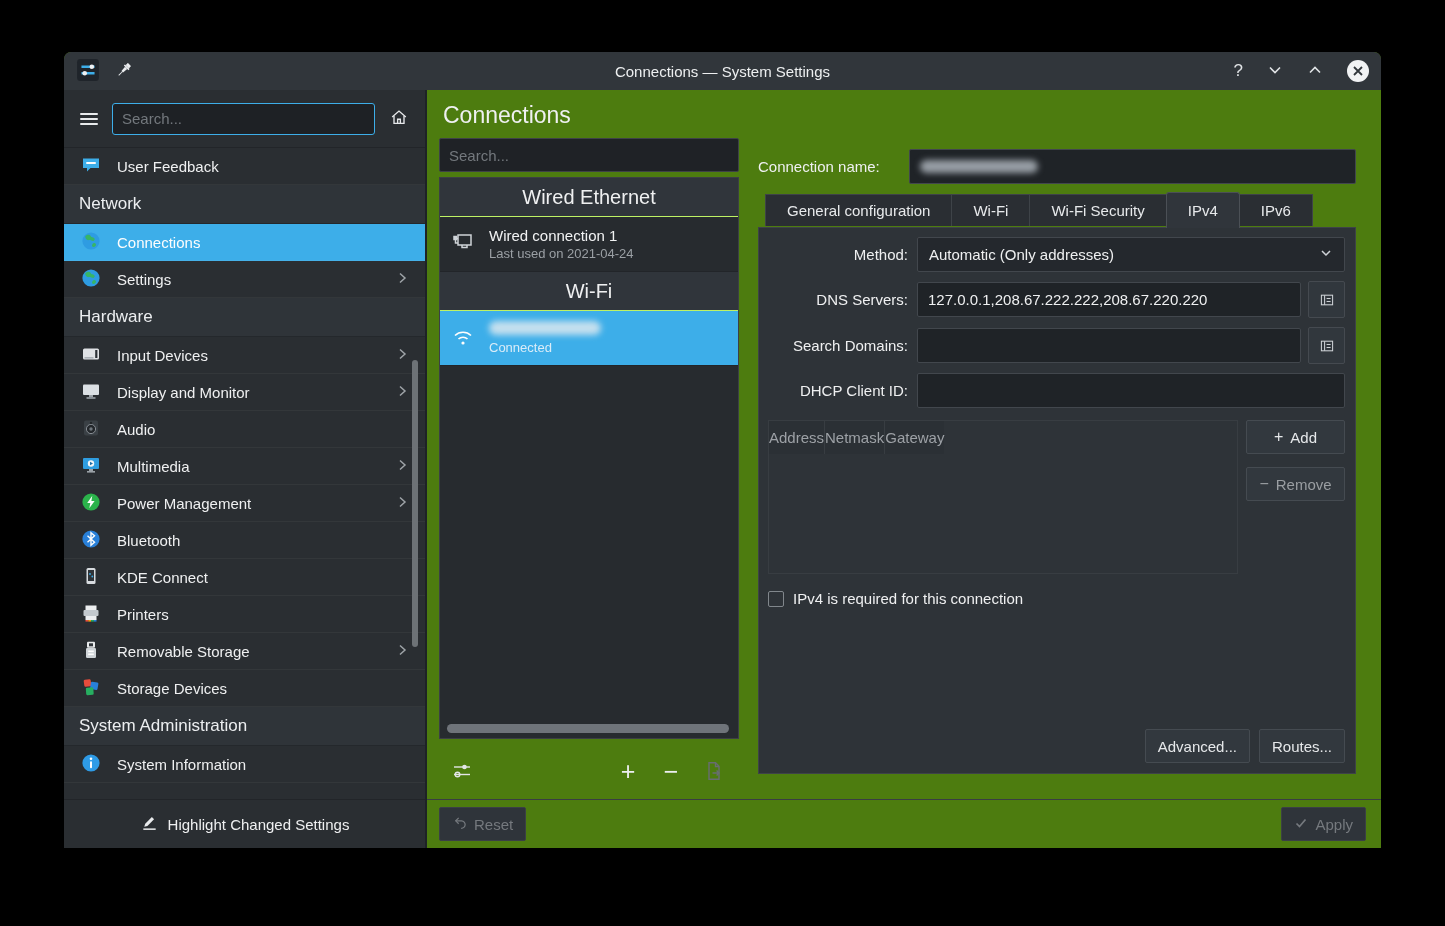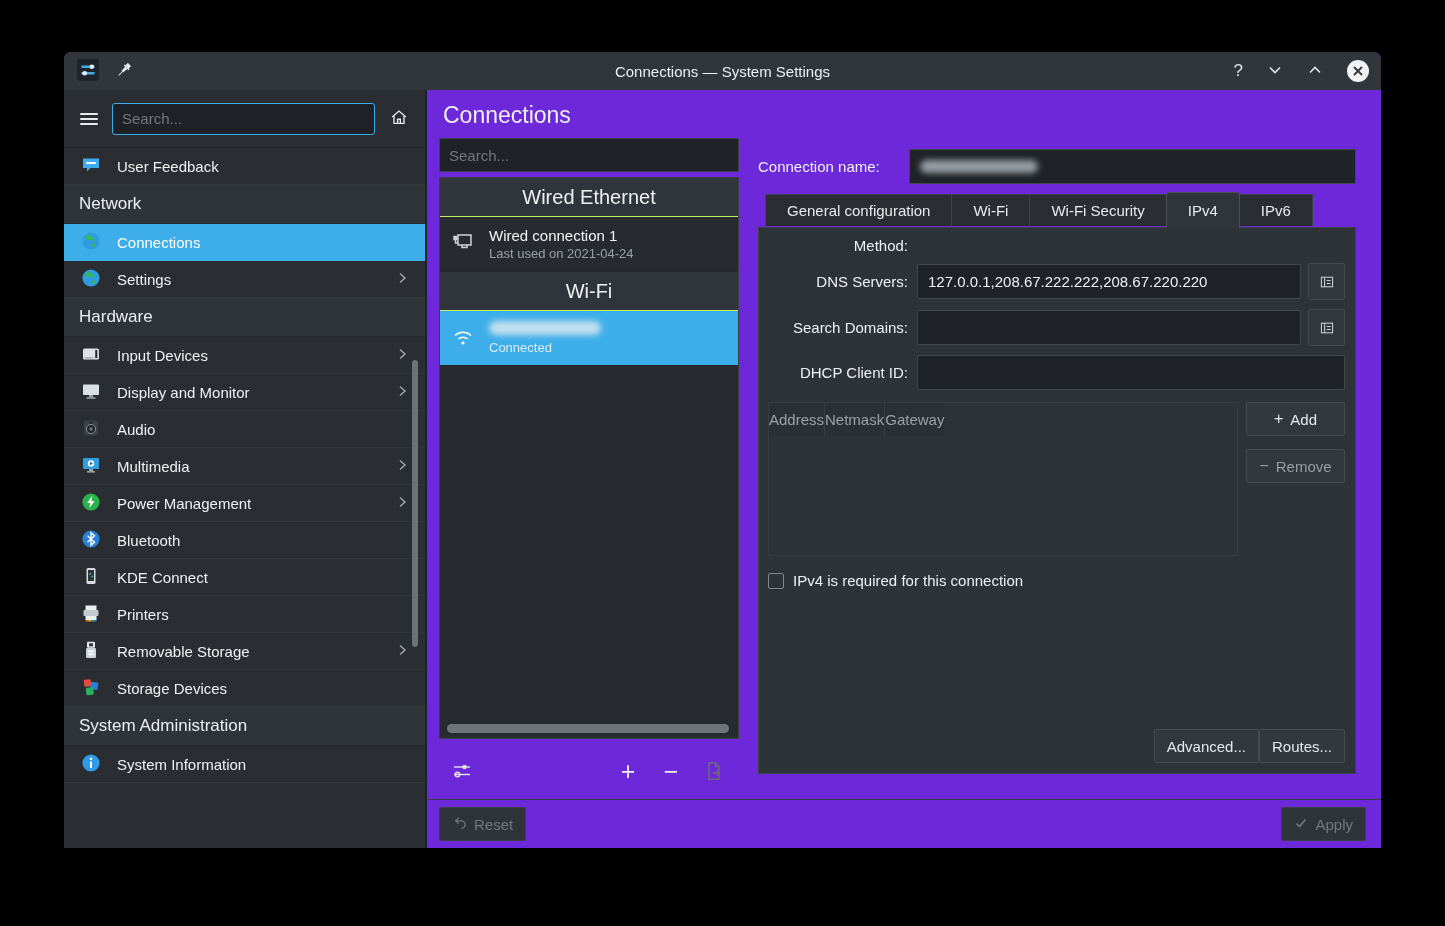--- a/index.html
+++ b/index.html
@@ -1,17 +1,17 @@
 <!DOCTYPE html>
 <html><head>
 <meta charset="utf-8">
 <style>
   html,body{margin:0;padding:0}
   body{width:1445px;height:926px;background:#000;font-family:"Liberation Sans","DejaVu Sans",sans-serif;color:#eff0f1;position:relative;overflow:hidden;font-size:15px}
-  .window{position:absolute;left:64px;top:52px;width:1317px;height:796px;background:#6d28d9;border-radius:7px 7px 0 0;display:flex;flex-direction:column;overflow:hidden}
+  .window{position:absolute;left:64px;top:52px;width:1317px;height:796px;background:#4d7c0f;border-radius:7px 7px 0 0;display:flex;flex-direction:column;overflow:hidden}
   
   .titlebar{height:38px;flex:0 0 auto;background:#31363b;display:flex;align-items:center;padding:0 12px;position:relative}
   .tb-left{display:flex;align-items:center;gap:14px;z-index:2}
   .tb-title{position:absolute;left:0;right:0;text-align:center;font-size:15px;color:#edeff0}
   .tb-right{margin-left:auto;display:flex;align-items:center;gap:24px;z-index:2}
   .tb-help{font-size:17px;color:#dfe2e4;cursor:default}
   .close-btn{width:22px;height:22px;border-radius:50%;background:#f1f2f3;display:flex;align-items:center;justify-content:center}
   
   .main{flex:1;display:flex;min-height:0}
   .sidebar{width:361px;flex:0 0 auto;background:#2a2e32;display:flex;flex-direction:column;border-right:2px solid #1e2226}
@@ -73,21 +73,21 @@
   .th:last-child{border-right:none}
   .th-address{flex:1.05}.th-netmask{flex:1}.th-gateway{flex:1.85}
   .tbody{height:152px;background:#212529}
   .tbl-btns{width:99px;flex:0 0 auto;margin-left:8px;display:flex;flex-direction:column;gap:13px}
   .btn{height:34px;background:#32383e;border:1px solid #454b51;border-radius:2px;display:flex;align-items:center;justify-content:center;gap:7px;font-size:15px;color:#e6e8ea;padding:0 12px;box-sizing:border-box}
   .btn .glyph{font-size:16px;line-height:16px}
   .btn.dim{color:#9a9ea2}
   .btn.disabled{background:#2f343a;border-color:#3b4046;color:#75797e}
   .check-row{display:flex;align-items:center;gap:9px;margin-top:16px;flex:0 0 auto}
   .checkbox{width:16px;height:16px;flex:0 0 auto;border:1px solid #81878c;border-radius:2px;background:transparent;box-sizing:border-box}
-  .panel-bottom{margin-top:auto;display:flex;justify-content:flex-end;gap:0;flex:0 0 auto}
+  .panel-bottom{margin-top:auto;display:flex;justify-content:flex-end;gap:9px;flex:0 0 auto}
   .page-footer{height:48px;flex:0 0 auto;border-top:1px solid #3a3e43;display:flex;align-items:center;padding:0 15px 0 12px}
   .page-footer .apply{margin-left:auto}
 </style>
 </head>
 <body>
 
 <div class="window">
 
   <div class="titlebar">
     <div class="tb-left">
@@ -294,20 +294,27 @@
           <span><svg width="22" height="22" viewBox="0 0 22 22">
                 <circle cx="11" cy="11" r="8.6" fill="#2e9be6"></circle>
                 <circle cx="11" cy="6.8" r="1.3" fill="#fdfdfd"></circle>
                 <rect x="10" y="9.2" width="2" height="7" rx="1" fill="#fdfdfd"></rect>
               </svg></span>
           <span>System Information</span>
         </div>
         <div class="side-scrollbar"></div>
       </div>
 
+      <div class="side-footer">
+        <span><svg width="19" height="19" viewBox="0 0 20 20">
+              <path d="M4.5 14.5l1-3.2 7-7 2.3 2.3-7 7-3.3.9z" fill="#e8eaec"></path>
+              <path d="M3.5 17h13" stroke="#e8eaec" stroke-width="1.6"></path>
+            </svg></span>
+        <span>Highlight Changed Settings</span>
+      </div>
     </div>
 
     <div class="page">
       <div class="page-h1">Connections</div>
 
       <div class="page-content">
 
         <div class="list-panel">
           <input class="search-list" placeholder="Search..." style="">
           <div class="list-frame">
@@ -377,20 +384,26 @@
             <div class="tab">General configuration</div>
             <div class="tab">Wi-Fi</div>
             <div class="tab">Wi-Fi Security</div>
             <div class="tab active">IPv4</div>
             <div class="tab">IPv6</div>
           </div>
 
           <div class="panel">
             <div class="form-row">
               <span class="form-label">Method:</span>
+              <div class="combo">
+                <span>Automatic (Only addresses)</span>
+                <span class="chev"><svg width="14" height="14" viewBox="0 0 14 14" fill="none" stroke="#cfd3d7" stroke-width="1.5">
+                      <path d="M3 5l4 4 4-4"></path>
+                    </svg></span>
+              </div>
             </div>
             <div class="form-row">
               <span class="form-label">DNS Servers:</span>
               <input class="field" value="127.0.0.1,208.67.222.222,208.67.220.220" style="">
               <span class="mini-btn">
                   <svg width="16" height="16" viewBox="0 0 20 20" fill="none" stroke="#cfd3d7" stroke-width="1.3">
                     <rect x="3" y="4" width="14" height="12"></rect>
                     <path d="M7 4v12"></path>
                     <path d="M9.5 8h5M9.5 12h5"></path>
                   </svg>

